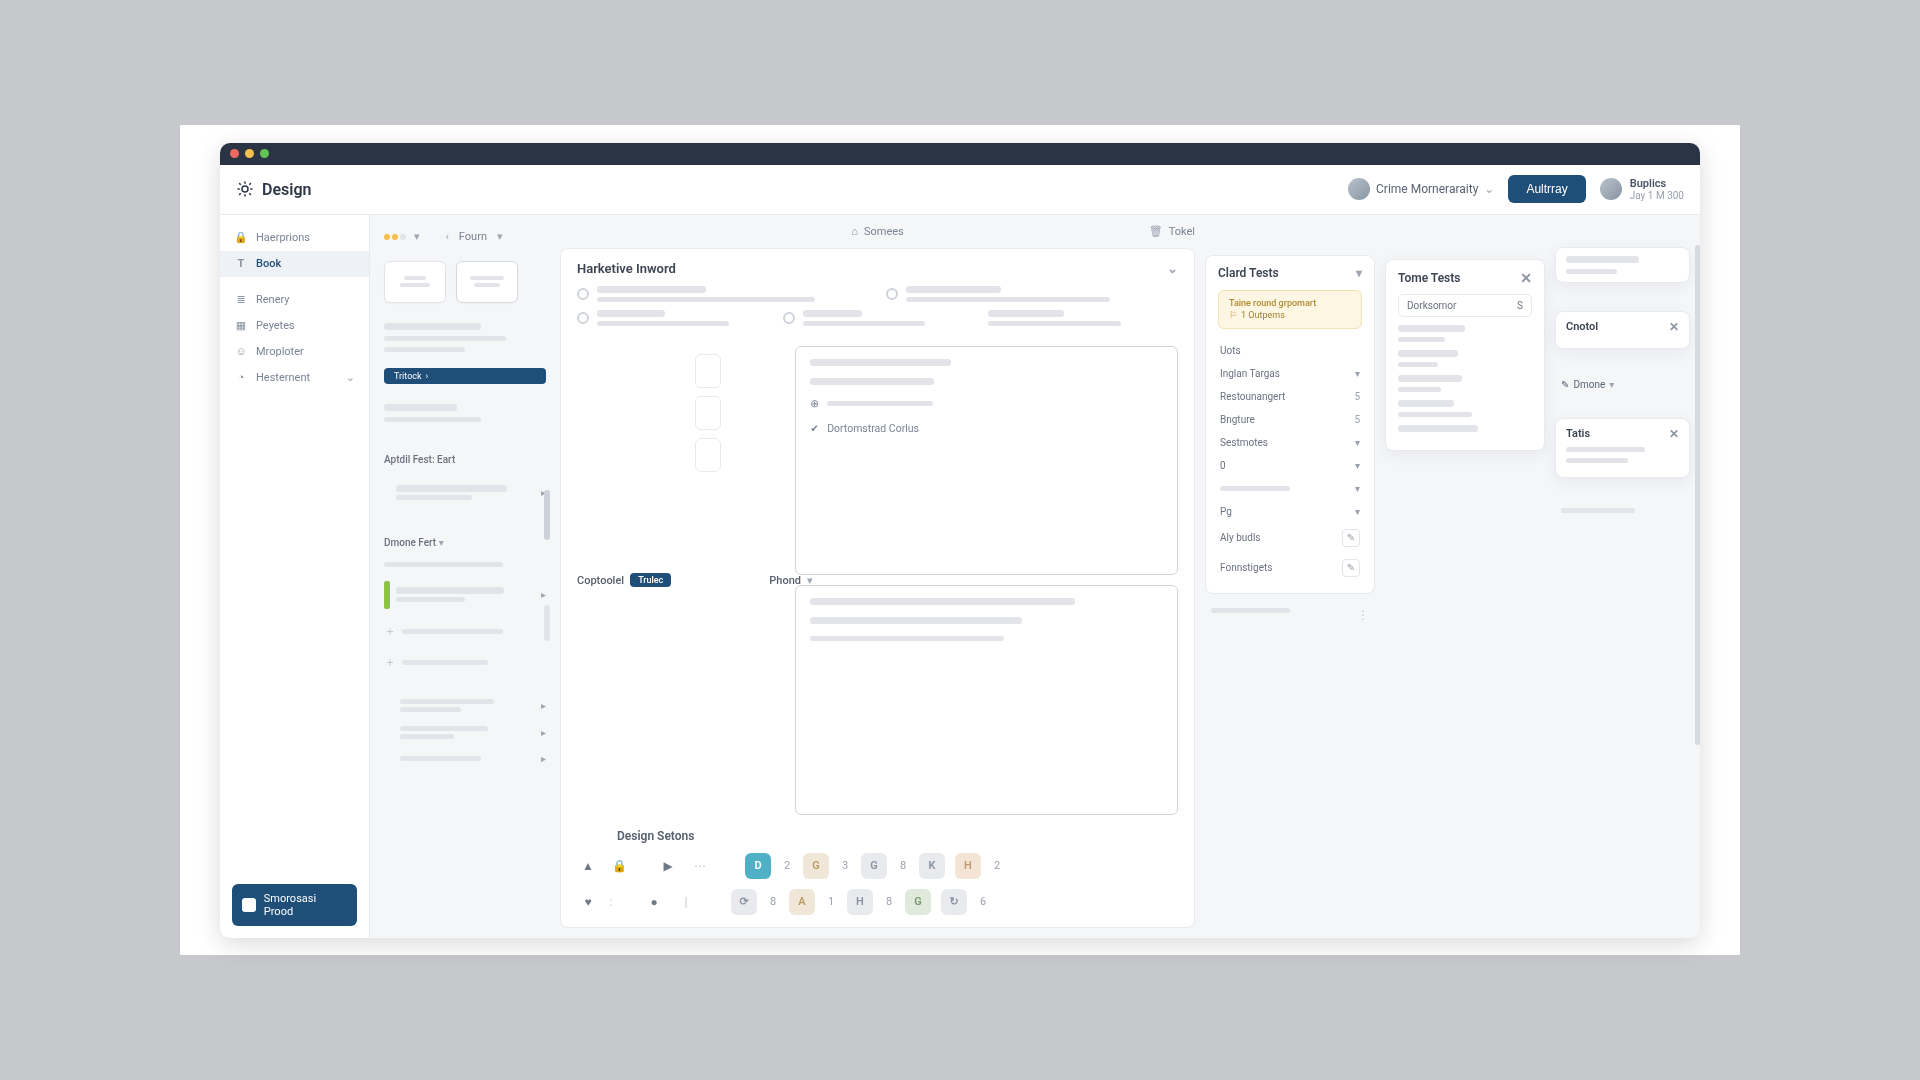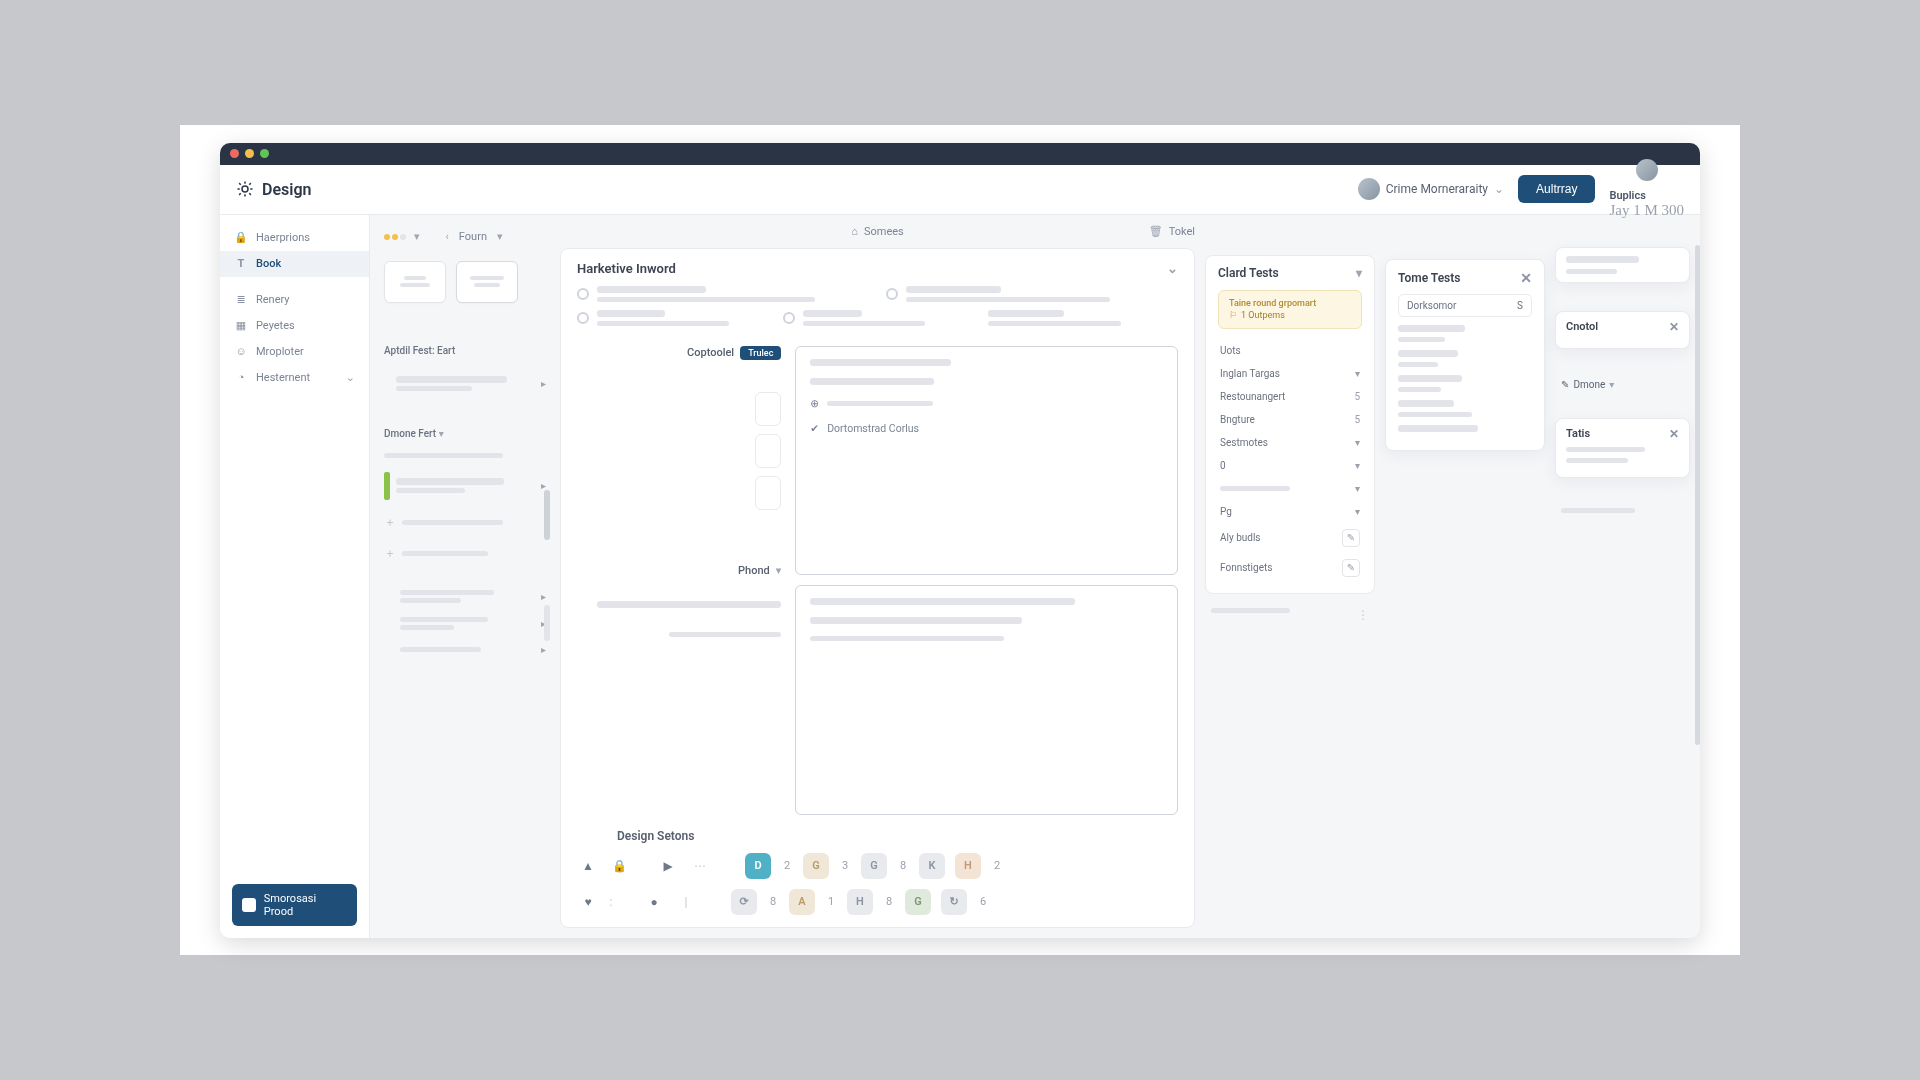--- a/index.html
+++ b/index.html
@@ -70,23 +70,23 @@
     margin-left: 20px;
   }
   .search input { border: none; outline: none; width: 100%; font-size: 12px; color: #6b7280; background: transparent; }
   .top-right { margin-left: auto; display: flex; align-items: center; gap: 14px; }
   .user-chip { display: flex; align-items: center; gap: 6px; font-size: 12px; color: #5a6272; }
   .avatar { width: 22px; height: 22px; border-radius: 50%; background: linear-gradient(135deg,#b8c2cc,#8795a1); }
   .btn-primary {
     background: #1f4e79; color: #fff; border: none; border-radius: 6px;
     padding: 7px 18px; font-size: 12px; font-weight: 500; cursor: pointer;
   }
-  .user-block { display: flex; align-items: center; gap: 8px; flex-direction: column; }
+  .user-block { display: flex; align-items: center; gap: 8px; }
   .user-meta .n { font-size: 11px; color: #4a5568; font-weight: 600; }
-  .user-meta .d { font-size: 15px; color: #9aa1ad; font-family: Liberation Serif, serif; }
+  .user-meta .d { font-size: 10px; color: #9aa1ad; }
 
   .body { flex: 1; display: flex; overflow: hidden; }
 
   
   .sidebar {
     width: 150px;
     background: #fff;
     border-right: 1px solid #e8eaee;
     display: flex;
     flex-direction: column;
@@ -334,20 +334,33 @@
             <div class="thumb">
               <div class="bar" style="width:22px"></div>
                 <div class="bar" style="width:30px"></div>
             </div>
             <div class="thumb" style="border-color:#d6d9de;">
               <div class="bar" style="width:34px"></div>
                 <div class="bar" style="width:26px"></div>
             </div>
           </div>
 
+          <div style="padding:0 4px; display:flex; flex-direction:column; gap:6px;">
+            <div class="skel" style="width:60%"></div>
+            <div class="skel sm" style="width:75%"></div>
+            <div class="skel sm" style="width:50%"></div>
+            <div style="height:4px"></div>
+            <div class="pill-btn">
+              <span>Tritock</span>
+                <span>›</span>
+            </div>
+            <div style="height:8px"></div>
+            <div class="skel" style="width:45%"></div>
+            <div class="skel sm" style="width:60%"></div>
+          </div>
 
           <div style="height:10px"></div>
           <div class="sec-title">Aptdil Fest: Eart</div>
           <div class="list-row">
             <div class="marker"></div>
             <div class="content">
                 <div class="skel" style="width:80%"></div>
                 <div class="skel sm" style="width:55%"></div>
               </div>
             <div class="caret">▸</div>
@@ -462,21 +475,21 @@
               <div class="radio-row" style="flex:1;">
                 <div style="flex:1; display:flex; flex-direction:column; gap:4px;">
                   <div class="skel" style="width:40%"></div>
                     <div class="skel sm" style="width:70%"></div>
                 </div>
               </div>
             </div>
 
             <div style="display:flex; gap:14px; margin-top:12px; flex:1; overflow:hidden;">
 
-              <div style="width:34%; display:flex; flex-direction:column; gap:24px;align-items:flex-end;">
+              <div style="width:34%; display:flex; flex-direction:row; gap:24px;">
                 <div class="sub-label">
                   <span>Coptoolel</span>
                   <span class="tag-blue">Trulec</span>
                 </div>
                 <div class="stack-boxes">
                   <div class="s-box">
                       <div class="skel" style="width:60%"></div>
                       <div class="skel sm" style="width:45%"></div>
                     </div>
                   <div class="s-box">

